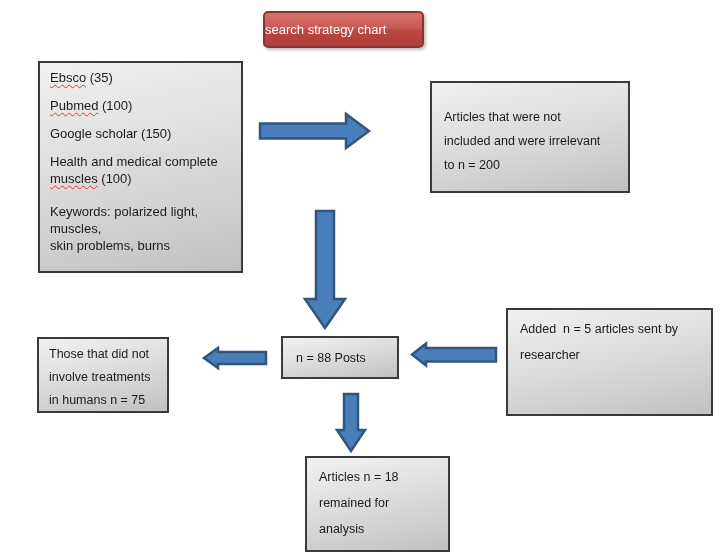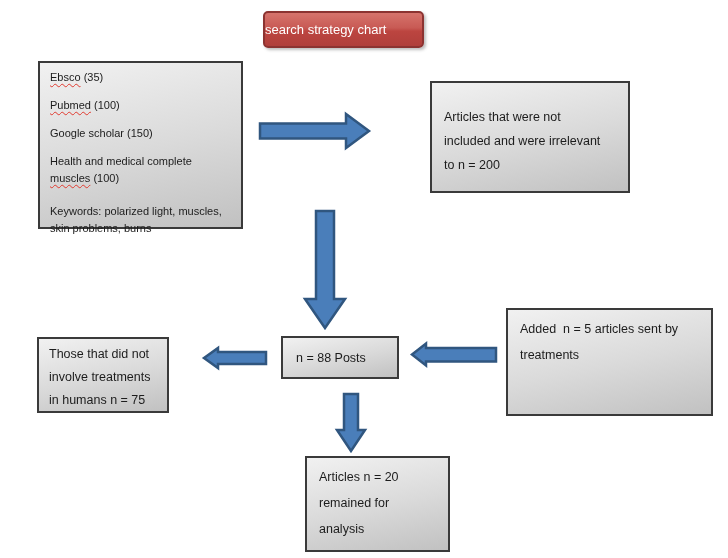--- a/index.html
+++ b/index.html
@@ -16,21 +16,21 @@
   
   .gbox {
     position: absolute;
     box-sizing: border-box;
     border: 2px solid var(--box-border, #3a3a3a);
     background: linear-gradient(168deg, var(--box-fill-top, #f1f1f1) 0%, #dadada 52%, var(--box-fill-bottom, #c1c1c1) 100%);
     font-size: 12.5px;
   }
   .line { white-space: pre-wrap; }
 
-  #sources { left: 38px; top: 61px; width: 205px; height: 168px; padding: 6px 10px; font-size: 11px; }
+  #sources { left: 38px; top: 61px; width: 205px; height: 212px; padding: 6px 10px; font-size: 13px; }
   #sources .line { line-height: 17px; }
   #sources .gap { margin-top: 11px; }
   #sources .gap-sm { margin-top: 16px; }
   .sq {
     text-decoration: underline;
     text-decoration-style: wavy;
     text-decoration-color: var(--squiggle, #e03a2f);
     text-decoration-thickness: 1px;
     text-underline-offset: 2px;
   }
@@ -107,25 +107,25 @@
   </div>
 
   <div class="gbox" id="humans">
     <div class="line">Those that did not</div>
     <div class="line">involve treatments</div>
     <div class="line">in humans n = 75</div>
   </div>
 
   <div class="gbox" id="added">
     <div class="line">Added  n = 5 articles sent by</div>
-    <div class="line">treatments</div>
+    <div class="line">researcher</div>
   </div>
 
   <div class="gbox" id="remained">
-    <div class="line">Articles n = 20</div>
+    <div class="line">Articles n = 18</div>
     <div class="line">remained for</div>
     <div class="line">analysis</div>
   </div>
 
   <svg class="arrow" id="arrow-right" viewBox="0 0 114 40">
     <polygon points="2,12.5 88,12.5 88,3 111,20 88,37 88,27.5 2,27.5"></polygon>
   </svg>
   <svg class="arrow" id="arrow-down1" viewBox="0 0 44 122">
     <polygon points="13,2 31,2 31,90 42,90 22,119 2,90 13,90"></polygon>
   </svg>

